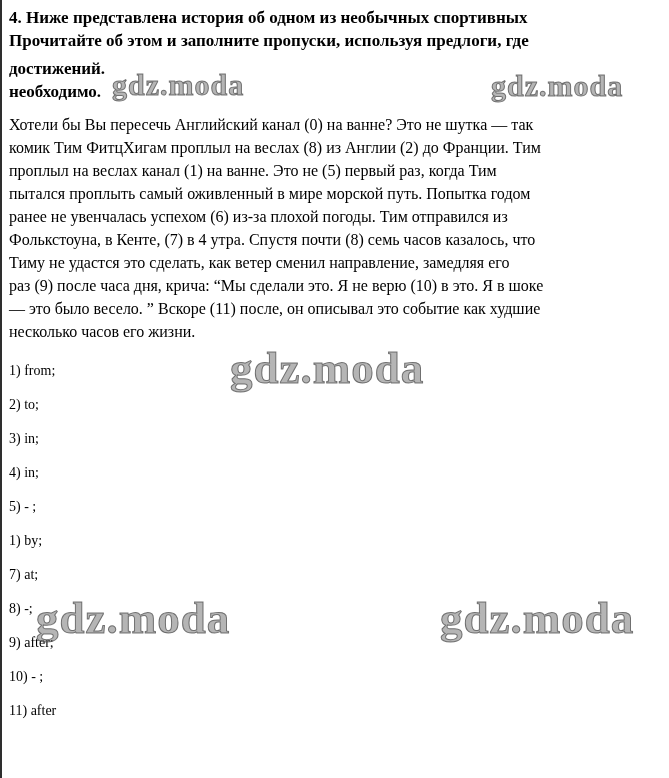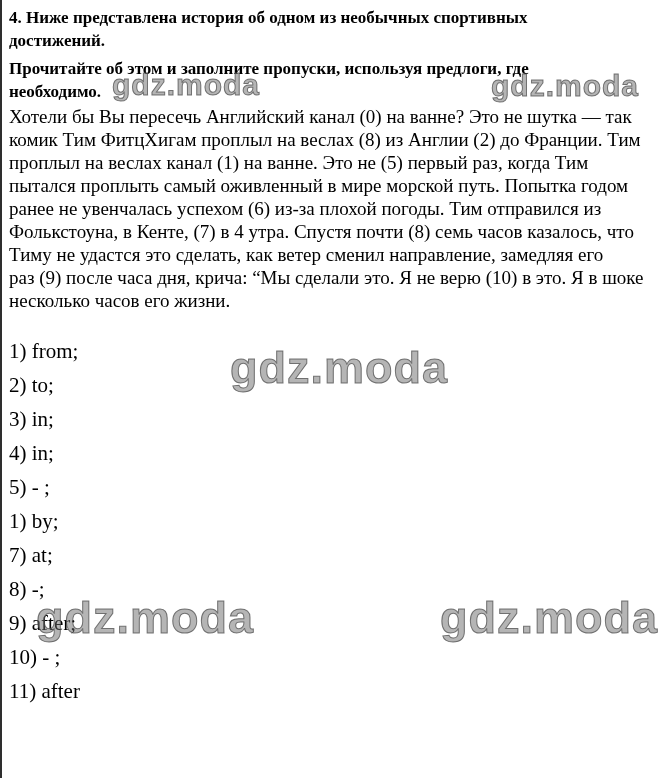--- a/index.html
+++ b/index.html
@@ -20,37 +20,37 @@
     overflow: hidden;
   }
   .header {
     font-weight: bold;
     font-size: 17px;
     line-height: 23px;
   }
   .h-line { white-space: nowrap; }
   .h-line:nth-child(3) { margin-top: 5px; }
   .story {
-    font-size: 19px;
+    font-size: 16px;
     line-height: 23px;
-    margin-top: 2px;
+    margin-top: 10px;
   }
   .s-line { white-space: nowrap; }
   .answers {
-    margin-top: 28px;
-    font-size: 21px;
+    margin-top: 16px;
+    font-size: 14px;
   }
   .ans-line {
     line-height: 23px;
     margin-bottom: 11px;
     white-space: nowrap;
   }
   .wm {
     position: absolute;
-    font-family: Liberation Sans, sans-serif;
+    font-family: Liberation Serif, serif;
     font-weight: bold;
     color: rgba(108,108,108,0.50);
     -webkit-text-stroke: 1px rgba(78,78,78,0.75);
     letter-spacing: 1px;
     white-space: nowrap;
     pointer-events: none;
   }
   .wm-small { font-size: 30px; }
   .wm-large { font-size: 45px; }
   .wm1 { left: 110px; top: 68px; }
@@ -65,34 +65,35 @@
 <div class="page">
 
   <div class="wm wm-small wm1">gdz.moda</div>
   <div class="wm wm-small wm2">gdz.moda</div>
   <div class="wm wm-large wm3">gdz.moda</div>
   <div class="wm wm-large wm4">gdz.moda</div>
   <div class="wm wm-large wm5">gdz.moda</div>
 
   <div class="header">
       <div class="h-line">4. Ниже представлена история об одном из необычных спортивных</div>
+      <div class="h-line">Прочитайте об этом и заполните пропуски, используя предлоги, где</div>
       <div class="h-line">достижений.</div>
-      <div class="h-line">Прочитайте об этом и заполните пропуски, используя предлоги, где</div>
       <div class="h-line">необходимо.</div>
     </div>
 
   <div class="story">
       <div class="s-line">Хотели бы Вы пересечь Английский канал (0) на ванне? Это не шутка — так</div>
       <div class="s-line">комик Тим ФитцХигам проплыл на веслах (8) из Англии (2) до Франции. Тим</div>
       <div class="s-line">проплыл на веслах канал (1) на ванне. Это не (5) первый раз, когда Тим</div>
       <div class="s-line">пытался проплыть самый оживленный в мире морской путь. Попытка годом</div>
       <div class="s-line">ранее не увенчалась успехом (6) из-за плохой погоды. Тим отправился из</div>
       <div class="s-line">Фолькстоуна, в Кенте, (7) в 4 утра. Спустя почти (8) семь часов казалось, что</div>
       <div class="s-line">Тиму не удастся это сделать, как ветер сменил направление, замедляя его</div>
       <div class="s-line">раз (9) после часа дня, крича: “Мы сделали это. Я не верю (10) в это. Я в шоке</div>
+      <div class="s-line">— это было весело. ” Вскоре (11) после, он описывал это событие как худшие</div>
       <div class="s-line">несколько часов его жизни.</div>
     </div>
 
   <div class="answers">
       <div class="ans-line">1) from;</div>
       <div class="ans-line">2) to;</div>
       <div class="ans-line">3) in;</div>
       <div class="ans-line">4) in;</div>
       <div class="ans-line">5) - ;</div>
       <div class="ans-line">1) by;</div>

